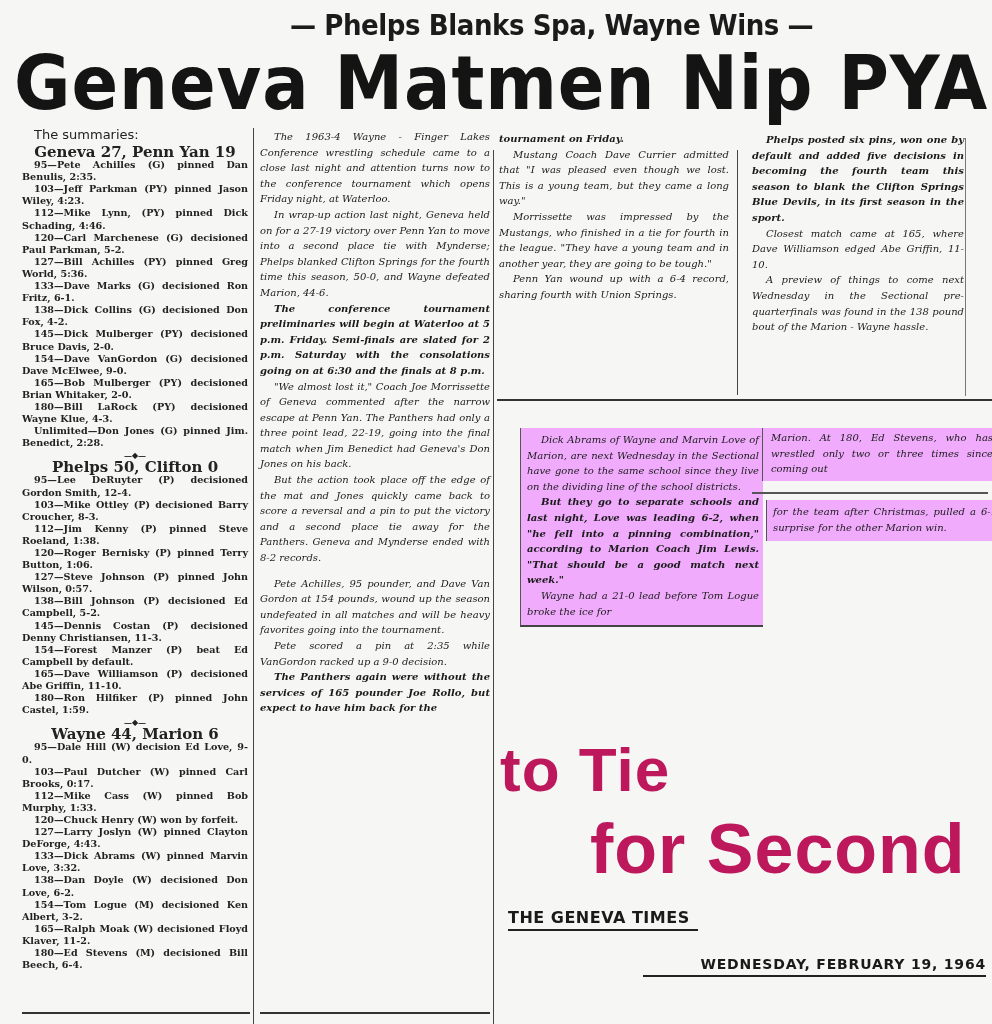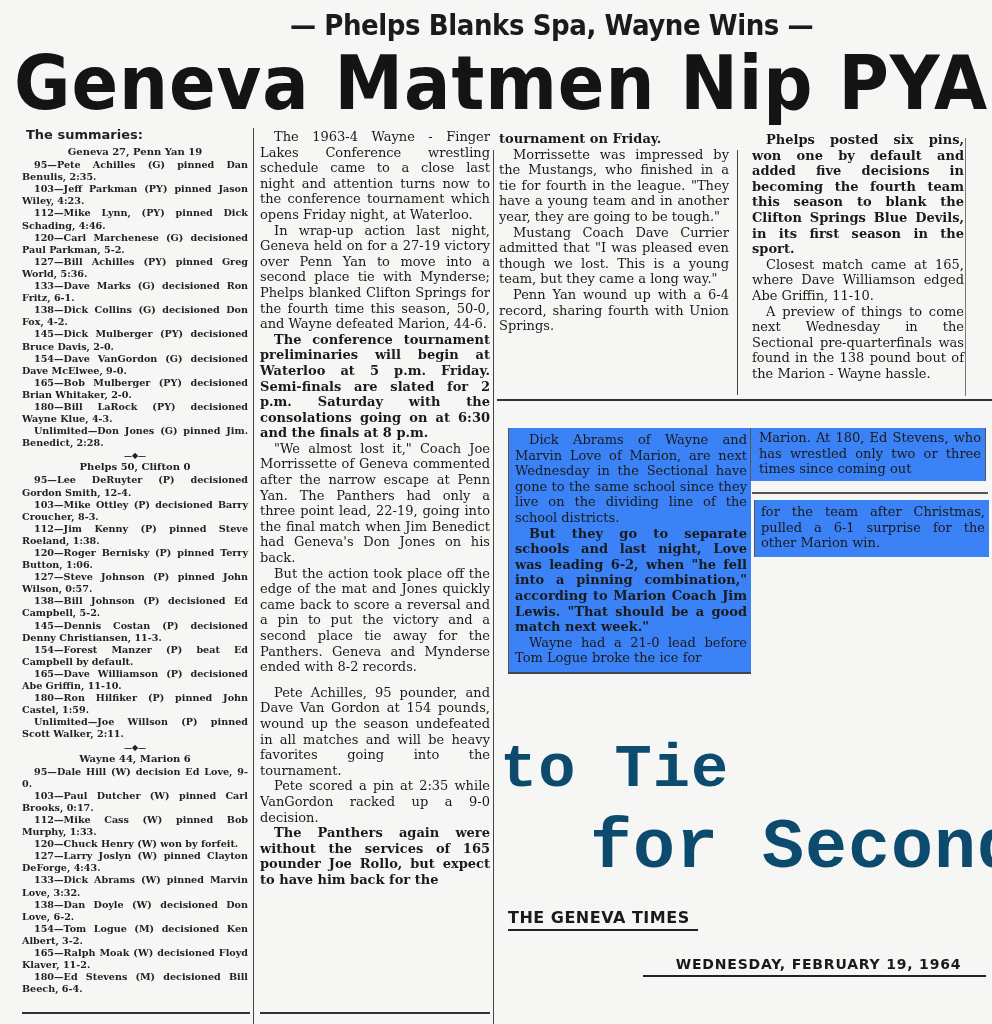--- a/index.html
+++ b/index.html
@@ -16,52 +16,52 @@
       color: #1b1b1b; white-space: nowrap;
       transform: scaleX(0.9); transform-origin: left center;
     }
     .headline {
       left: 14px; top: 36px; height: 94px; width: 1000px;
       font-family: "DejaVu Sans", sans-serif; font-weight: bold;
       font-size: 74px; line-height: 94px; color: #141414; white-space: nowrap;
       letter-spacing: 1px;
       transform: scaleX(0.93); transform-origin: left center;
     }
-    .col { font-size: 13px; line-height: 15.6px; text-align: justify; }
+    .col { font-size: 10px; line-height: 15.6px; text-align: justify; font-style: italic; }
     .col p { margin: 0; text-indent: 14px; }
     .col p.bold { font-weight: bold; }
     .summ { left: 22px; top: 126px; width: 226px; font-size: 9.6px; line-height: 12.1px; font-weight: bold; color: #222; }
-    .summ .lbl { font-family: "DejaVu Sans", sans-serif; font-weight: bold; font-size: 13px; line-height: 18px; margin-left: 4px; margin-bottom: 2px; }
-    .summ .team { text-align: center; font-size: 10px; margin: 1px 0 1px; }
+    .summ .lbl { font-family: "DejaVu Sans", sans-serif; font-weight: normal; font-size: 13px; line-height: 18px; margin-left: 12px; margin-bottom: 2px; }
+    .summ .team { text-align: center; font-size: 15px; margin: 1px 0 1px; }
     .summ .res { text-indent: 12px; text-align: justify; margin: 0; }
     .summ .sep { text-align: center; font-size: 8px; line-height: 9px; margin: 2px 0 1px; }
     .rule-v { background: #444; width: 1px; }
     .rule-h { background: #333; height: 2px; }
     .c2 { left: 260px; top: 129px; width: 230px; }
     .c3 { left: 499px; top: 131px; width: 230px; }
     .c4 { left: 752px; top: 132px; width: 212px; font-weight: bold; }
     .box1 { left: 508px; top: 428px; width: 232px; }
     .box2 { left: 750px; top: 428px; width: 235px; }
     .box3 { left: 754px; top: 502px; width: 232px; }
     .big2 {
-      font-family: Liberation Mono, monospace; font-weight: bold; color: #0c4a6e;
+      font-family: Liberation Sans, sans-serif; font-weight: bold; color: #be185d;
       white-space: nowrap;
     }
     .tie1 { left: 500px; top: 735px; font-size: 62px; line-height: 70px; letter-spacing: 1px; }
     .tie2 { left: 590px; top: 814px; font-size: 70px; line-height: 70px; letter-spacing: 1px; }
     .masthead {
       left: 508px; top: 908px; font-family: "DejaVu Sans", sans-serif; font-weight: bold;
       font-size: 16px; letter-spacing: 0.5px; border-bottom: 2px solid #222; padding: 0 8px 2px 0;
     }
     .dateline {
       left: 643px; top: 956px; width: 335px; font-family: "DejaVu Sans", sans-serif; font-weight: bold;
       font-size: 14px; letter-spacing: 0.8px; border-bottom: 2px solid #222; padding: 0 0 3px 8px;
-      text-align: center;
+      text-align: right;
     }
-    .greybox { background: #3b82f6; }
+    .greybox { background: #f0abfc; margin-left: 12px; }
   </style>
 </head>
 <body>
 
 <div class="abs kicker">— Phelps Blanks Spa, Wayne Wins —</div>
 
 <div class="abs headline">Geneva Matmen Nip PYA</div>
 
 <div class="abs summ" id="summ">
   <div class="lbl">The summaries:</div>
@@ -83,21 +83,20 @@
     <p class="res">95—Lee DeRuyter (P) decisioned Gordon Smith, 12-4.</p>
     <p class="res">103—Mike Ottley (P) decisioned Barry Croucher, 8-3.</p>
     <p class="res">112—Jim Kenny (P) pinned Steve Roeland, 1:38.</p>
     <p class="res">120—Roger Bernisky (P) pinned Terry Button, 1:06.</p>
     <p class="res">127—Steve Johnson (P) pinned John Wilson, 0:57.</p>
     <p class="res">138—Bill Johnson (P) decisioned Ed Campbell, 5-2.</p>
     <p class="res">145—Dennis Costan (P) decisioned Denny Christiansen, 11-3.</p>
     <p class="res">154—Forest Manzer (P) beat Ed Campbell by default.</p>
     <p class="res">165—Dave Williamson (P) decisioned Abe Griffin, 11-10.</p>
     <p class="res">180—Ron Hilfiker (P) pinned John Castel, 1:59.</p>
-    <p class="res">Unlimited—Joe Willson (P) pinned Scott Walker, 2:11.</p>
     <div class="sep">—◆—</div>
     <div class="team">Wayne 44, Marion 6</div>
     <p class="res">95—Dale Hill (W) decision Ed Love, 9-0.</p>
     <p class="res">103—Paul Dutcher (W) pinned Carl Brooks, 0:17.</p>
     <p class="res">112—Mike Cass (W) pinned Bob Murphy, 1:33.</p>
     <p class="res">120—Chuck Henry (W) won by forfeit.</p>
     <p class="res">127—Larry Joslyn (W) pinned Clayton DeForge, 4:43.</p>
     <p class="res">133—Dick Abrams (W) pinned Marvin Love, 3:32.</p>
     <p class="res">138—Dan Doyle (W) decisioned Don Love, 6-2.</p>
     <p class="res">154—Tom Logue (M) decisioned Ken Albert, 3-2.</p>
@@ -119,22 +118,22 @@
   <p class="bold">The conference tournament preliminaries will begin at Waterloo at 5 p.m. Friday. Semi-finals are slated for 2 p.m. Saturday with the consolations going on at 6:30 and the finals at 8 p.m.</p>
   <p>"We almost lost it," Coach Joe Morrissette of Geneva commented after the narrow escape at Penn Yan. The Panthers had only a three point lead, 22-19, going into the final match when Jim Benedict had Geneva's Don Jones on his back.</p>
   <p style="margin-bottom:10px">But the action took place off the edge of the mat and Jones quickly came back to score a reversal and a pin to put the victory and a second place tie away for the Panthers. Geneva and Mynderse ended with 8-2 records.</p>
   <p>Pete Achilles, 95 pounder, and Dave Van Gordon at 154 pounds, wound up the season undefeated in all matches and will be heavy favorites going into the tournament.</p>
   <p>Pete scored a pin at 2:35 while VanGordon racked up a 9-0 decision.</p>
   <p class="bold">The Panthers again were without the services of 165 pounder Joe Rollo, but expect to have him back for the</p>
 </div>
 
 <div class="abs col c3">
   <p style="text-indent:0; font-weight:bold">tournament on Friday.</p>
+  <p>Mustang Coach Dave Currier admitted that "I was pleased even though we lost. This is a young team, but they came a long way."</p>
   <p>Morrissette was impressed by the Mustangs, who finished in a tie for fourth in the league. "They have a young team and in another year, they are going to be tough."</p>
-  <p>Mustang Coach Dave Currier admitted that "I was pleased even though we lost. This is a young team, but they came a long way."</p>
   <p>Penn Yan wound up with a 6-4 record, sharing fourth with Union Springs.</p>
 </div>
 
 <div class="abs col c4">
   <p>Phelps posted six pins, won one by default and added five decisions in becoming the fourth team this season to blank the Clifton Springs Blue Devils, in its first season in the sport.</p>
   <p style="font-weight:normal">Closest match came at 165, where Dave Williamson edged Abe Griffin, 11-10.</p>
   <p style="font-weight:normal">A preview of things to come next Wednesday in the Sectional pre-quarterfinals was found in the 138 pound bout of the Marion - Wayne hassle.</p>
 </div>
 
 <div class="abs rule-h" style="left:497px; top:399px; width:495px;"></div>

